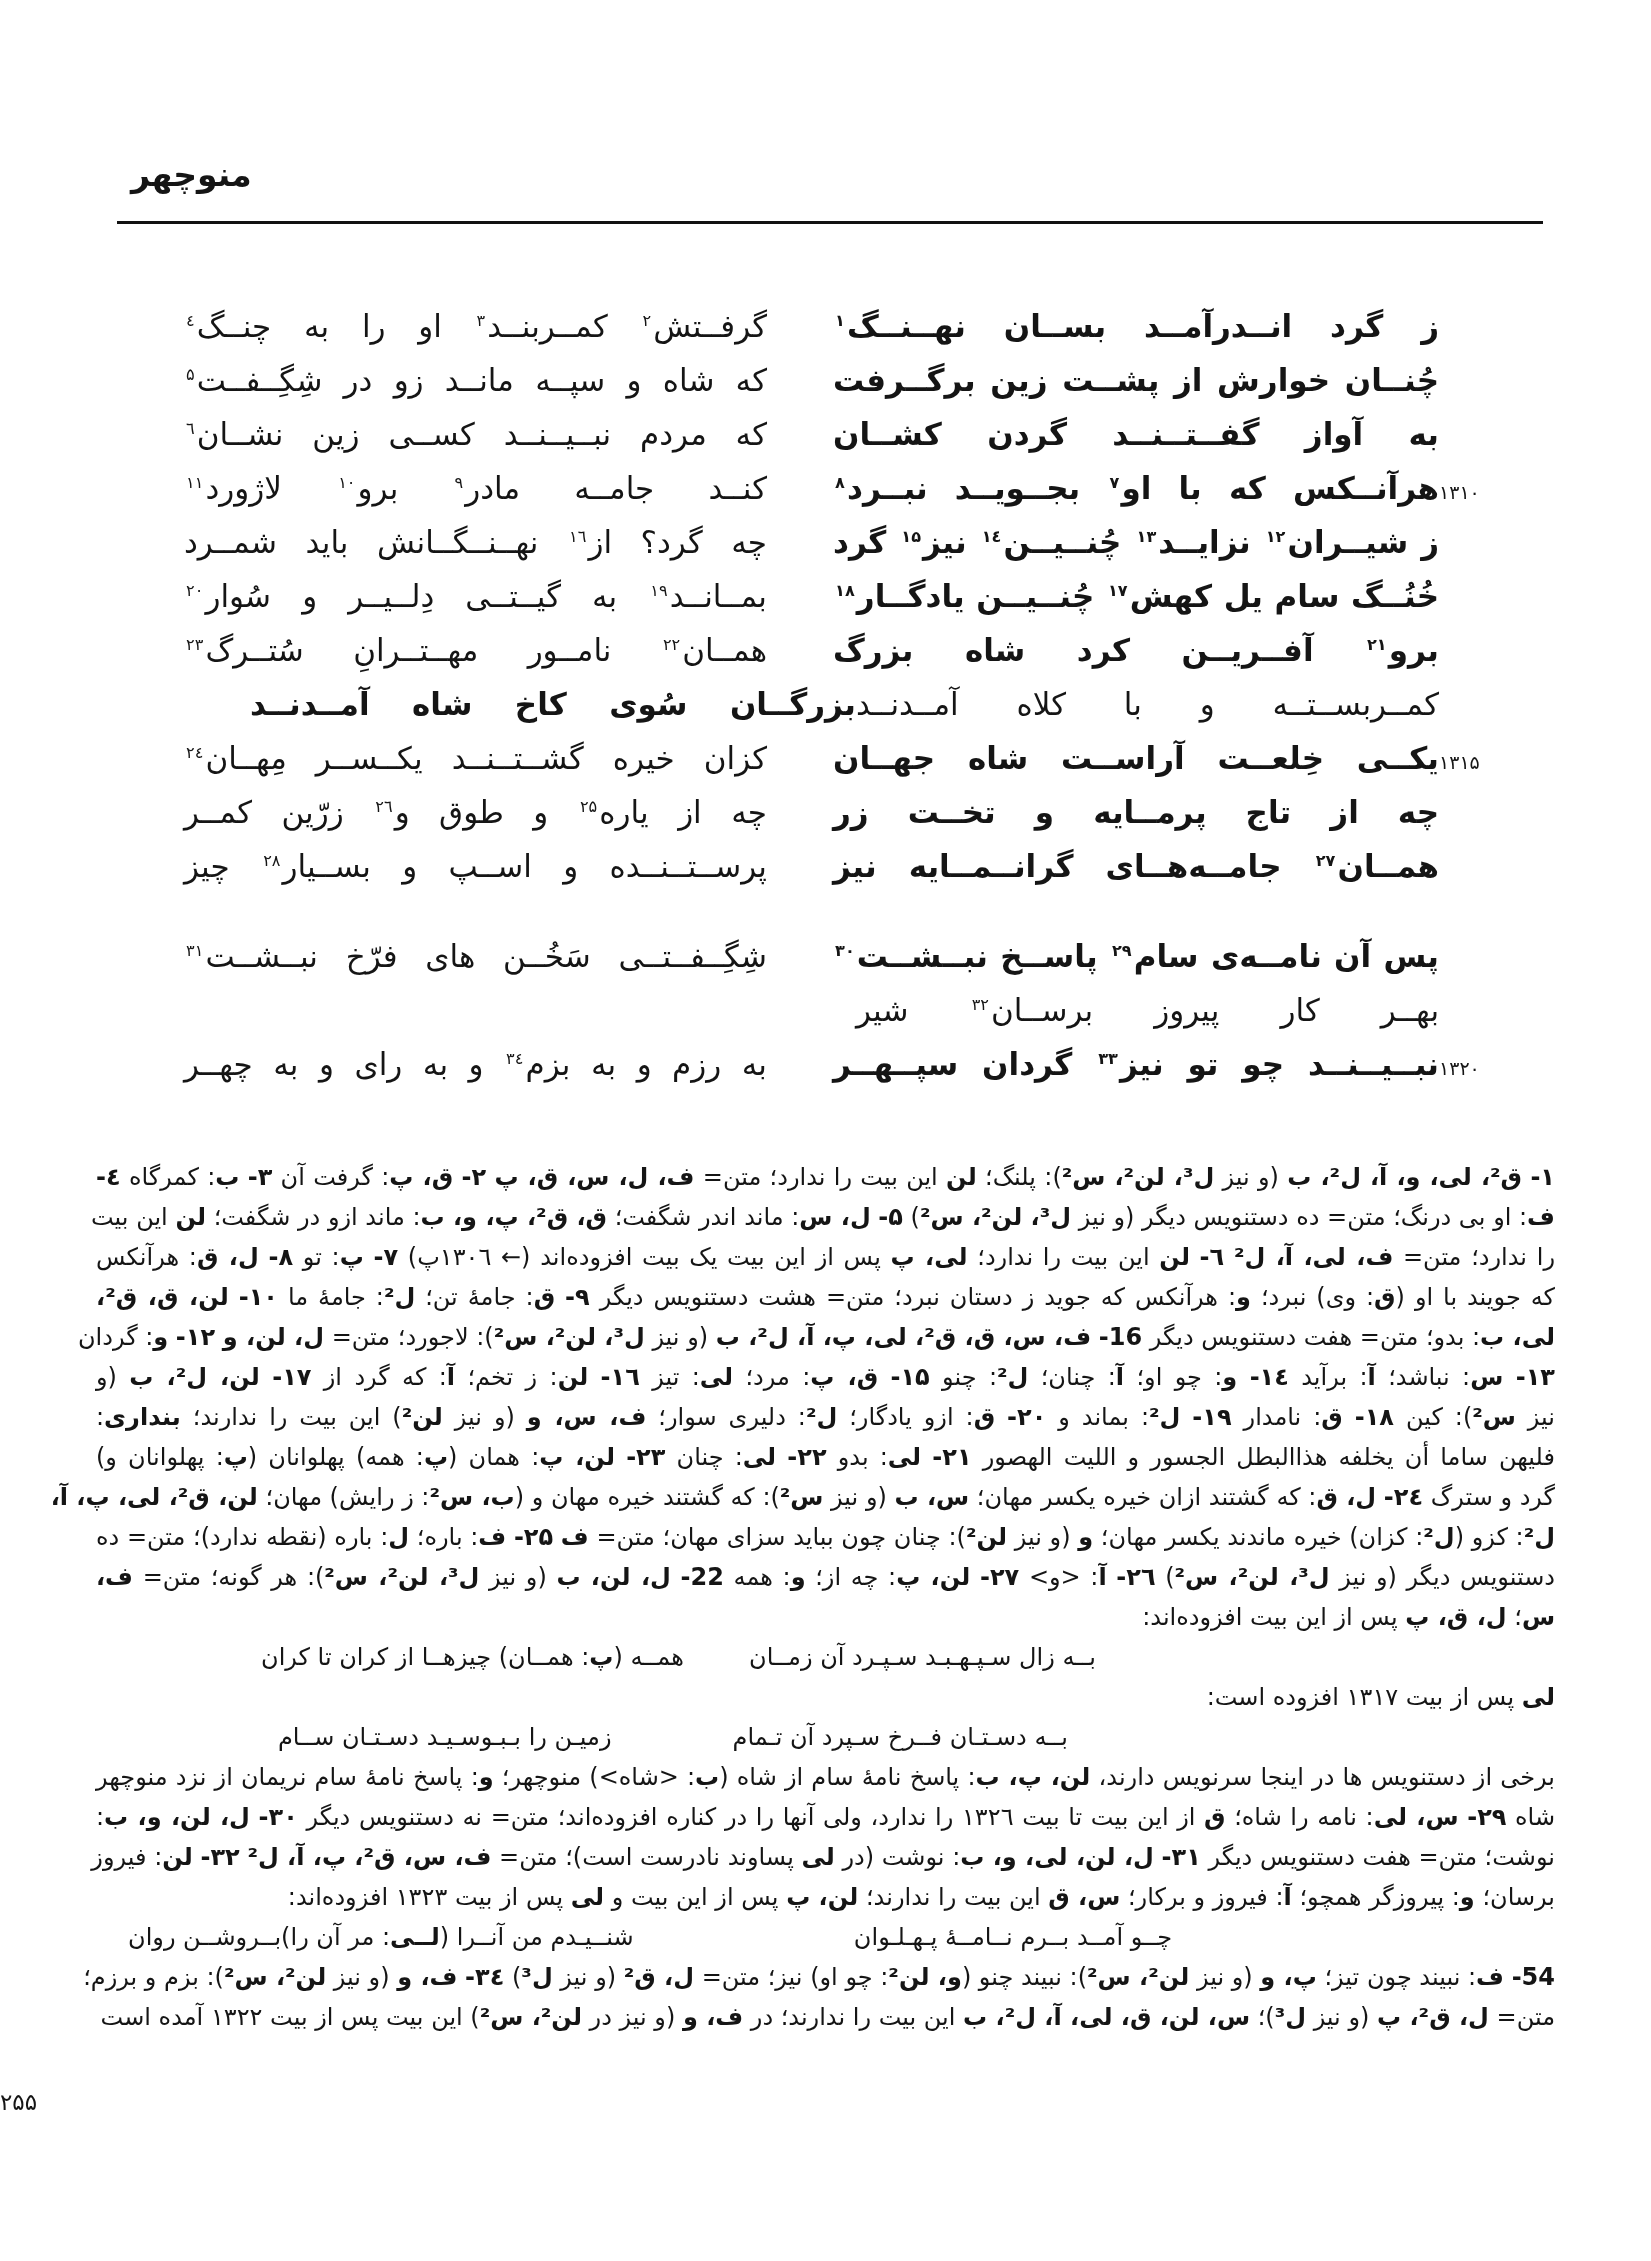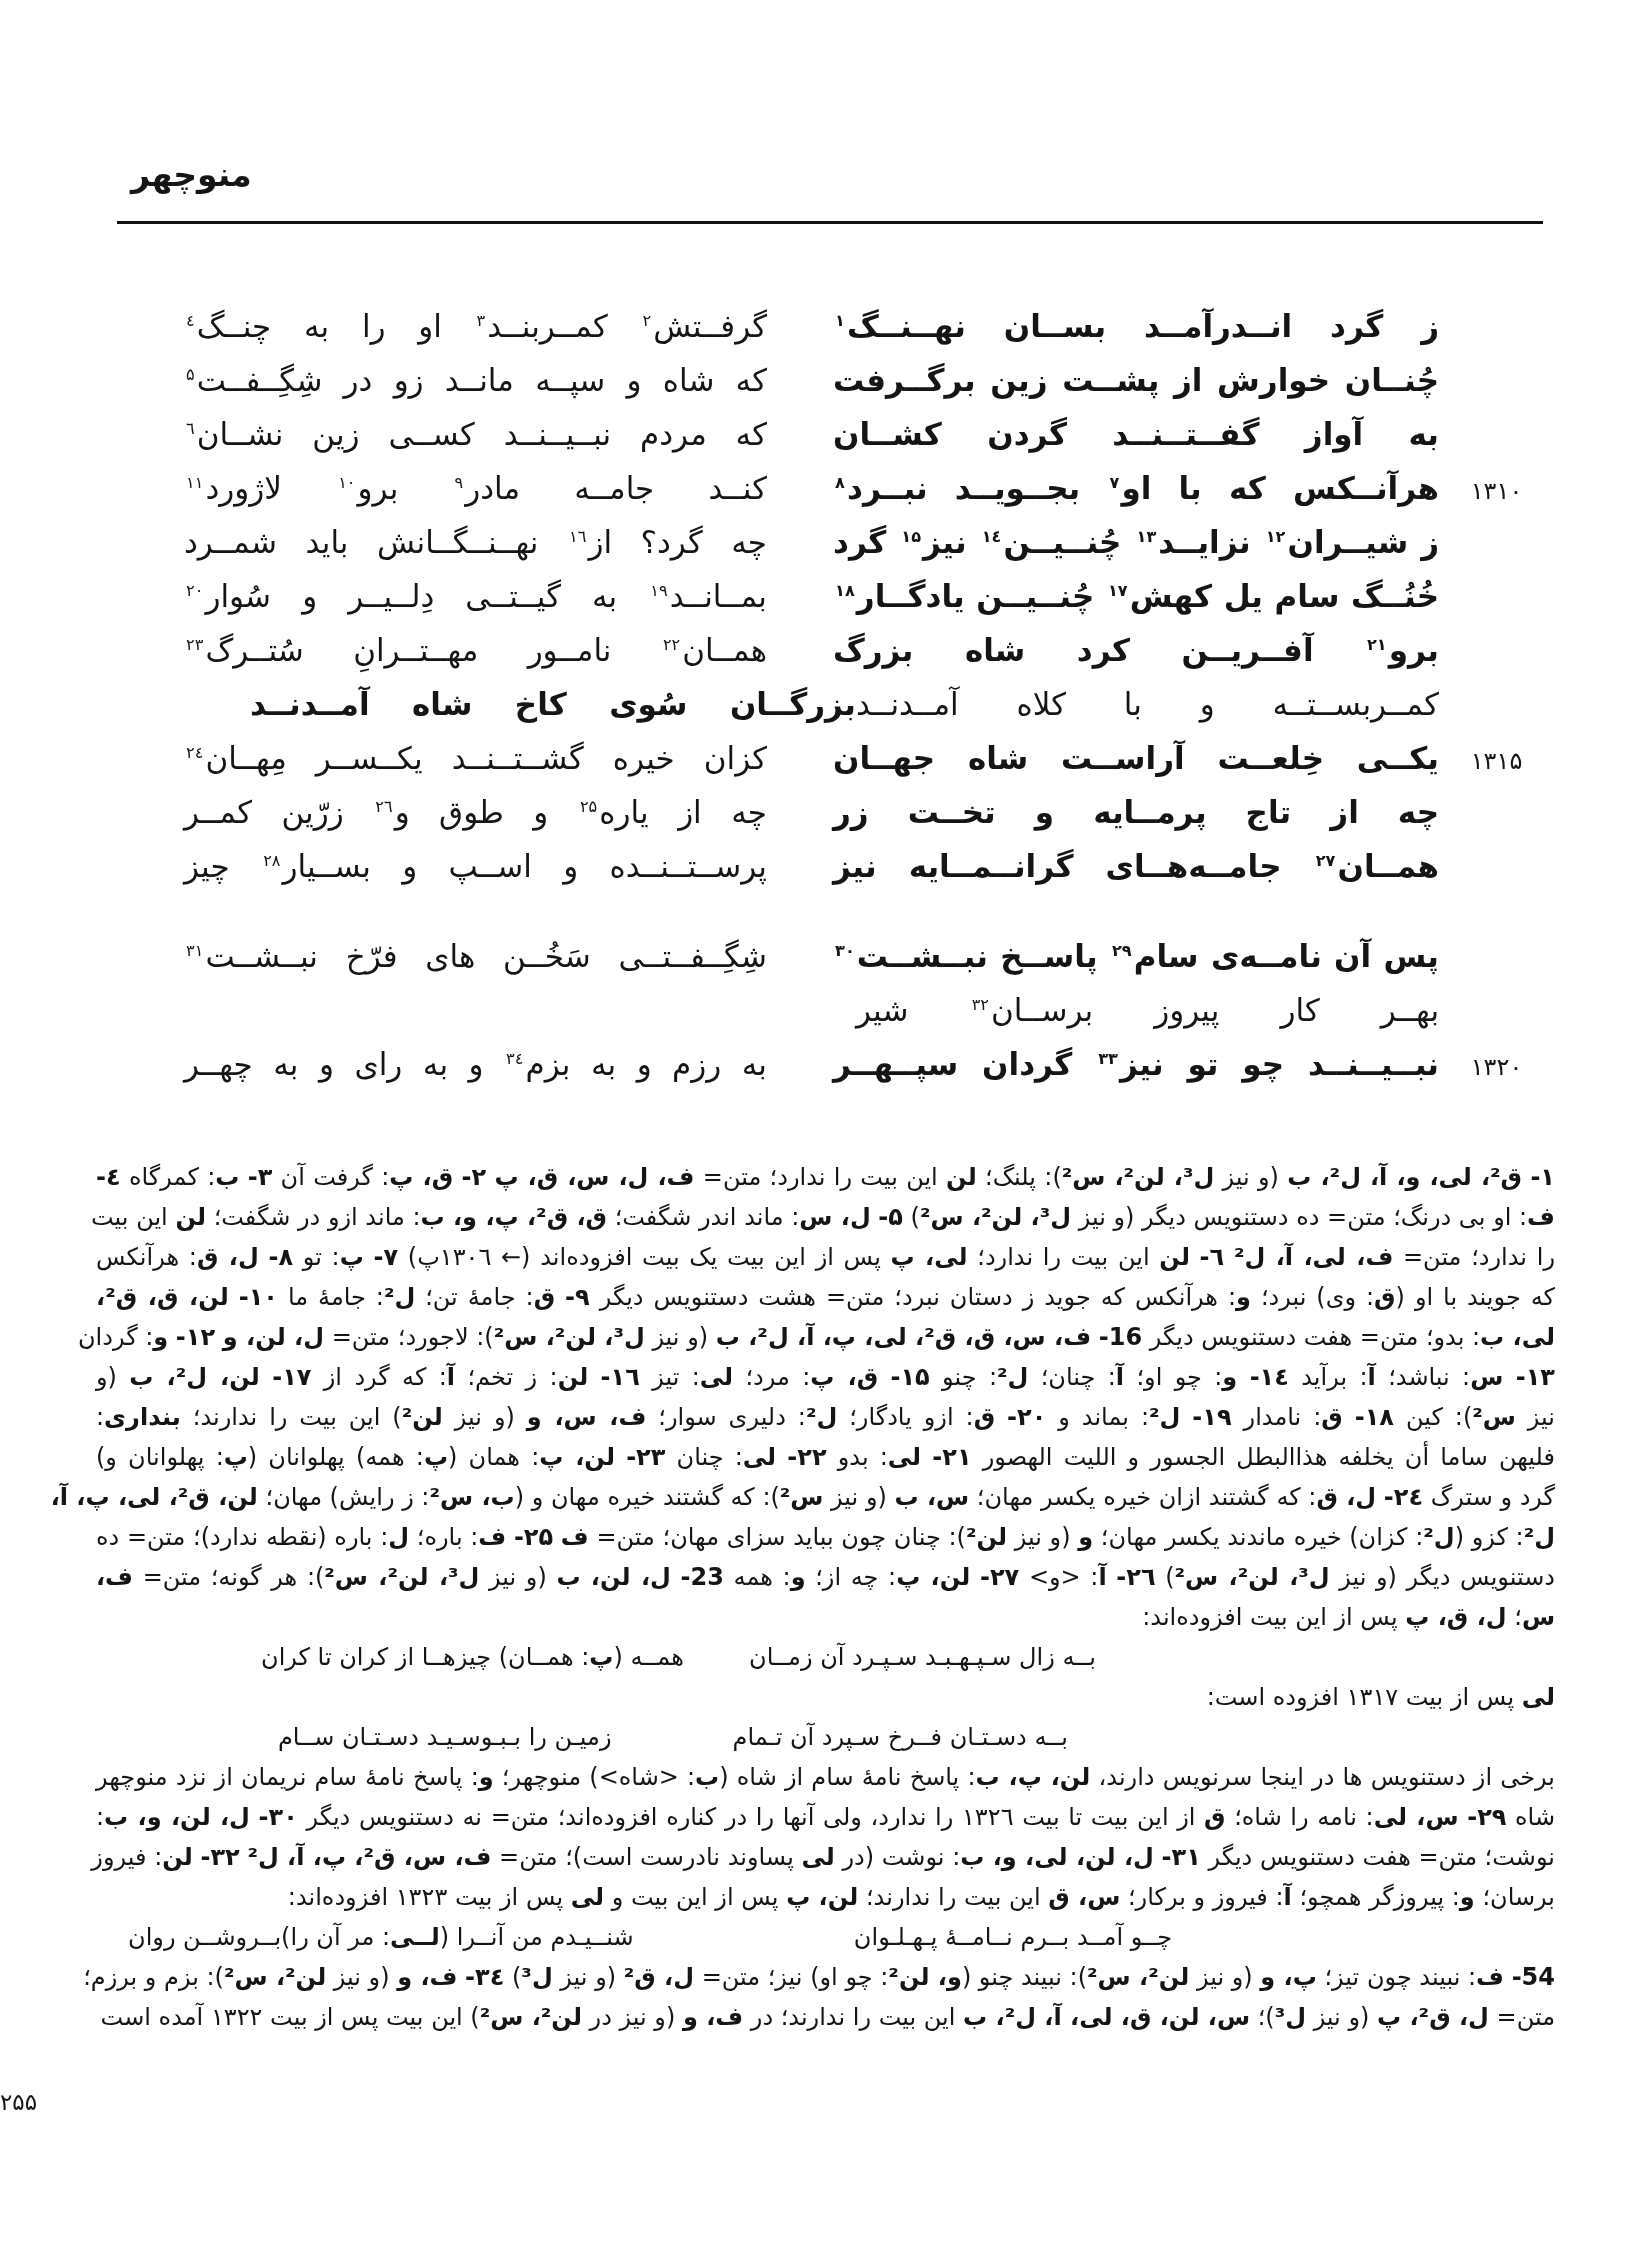--- a/index.html
+++ b/index.html
@@ -20,22 +20,22 @@
     position:absolute;top:221px;left:117px;width:1426px;height:2.8px;
     background:#121212;
   }
 
   .poem{
     position:absolute;top:299px;right:97px;width:1456px;direction:rtl;
   }
   .poem-row{display:flex;height:54px;align-items:baseline;}
   .row-gap{margin-top:36px;}
   .verse-num{
-    width:115px;flex:none;font-size:24px;line-height:54px;
-    text-align:center;
+    width:115px;flex:none;font-size:19px;line-height:54px;
+    text-align:left;
   }
   .hem{
     font-size:31px;line-height:54px;
     text-align:justify;text-align-last:justify;
     white-space:nowrap;
   }
   .hem-right{width:606px;flex:none;margin-left:66px;font-weight:bold;}
   .hem-left{width:583px;flex:none;}
 
   .apparatus{
@@ -142,21 +142,21 @@
     <div class="fn-line"><b>۱-</b> <b>ق²، لی، و، آ، ل²، ب</b> (و نیز <b>ل³، لن²، س²</b>): پلنگ؛ <b>لن</b> این بیت را ندارد؛ متن= <b>ف، ل، س، ق، پ</b>   <b>۲-</b> <b>ق، پ</b>: گرفت آن   <b>۳-</b> <b>ب</b>: کمرگاه   <b>٤-</b></div>
     <div class="fn-line"><b>ف</b>: او بی درنگ؛ متن= ده دستنویس دیگر (و نیز <b>ل³، لن²، س²</b>)   <b>۵-</b> <b>ل، س</b>: ماند اندر شگفت؛ <b>ق، ق²، پ، و، ب</b>: ماند ازو در شگفت؛ <b>لن</b> این بیت</div>
     <div class="fn-line">را ندارد؛ متن= <b>ف، لی، آ، ل²</b>   <b>٦-</b> <b>لن</b> این بیت را ندارد؛ <b>لی، پ</b> پس از این بیت یک بیت افزوده‌اند (← ۱۳۰٦پ)   <b>۷-</b> <b>پ</b>: تو   <b>۸-</b> <b>ل، ق</b>: هرآنکس</div>
     <div class="fn-line">که جویند با او (<b>ق</b>: وی) نبرد؛ <b>و</b>: هرآنکس که جوید ز دستان نبرد؛ متن= هشت دستنویس دیگر   <b>۹-</b> <b>ق</b>: جامهٔ تن؛ <b>ل²</b>: جامهٔ ما   <b>۱۰-</b> <b>لن، ق، ق²،</b></div>
     <div class="fn-line"><b>لی، ب</b>: بدو؛ متن= هفت دستنویس دیگر   <b>16-</b> <b>ف، س، ق، ق²، لی، پ، آ، ل²، ب</b> (و نیز <b>ل³، لن²، س²</b>): لاجورد؛ متن= <b>ل، لن، و</b>   <b>۱۲-</b> <b>و</b>: گردان</div>
     <div class="fn-line"><b>۱۳-</b> <b>س</b>: نباشد؛ <b>آ</b>: برآید   <b>۱٤-</b> <b>و</b>: چو او؛ <b>آ</b>: چنان؛ <b>ل²</b>: چنو   <b>۱۵-</b> <b>ق، پ</b>: مرد؛ <b>لی</b>: تیز   <b>۱٦-</b> <b>لن</b>: ز تخم؛ <b>آ</b>: که گرد از   <b>۱۷-</b> <b>لن، ل²، ب</b> (و</div>
     <div class="fn-line">نیز <b>س²</b>): کین   <b>۱۸-</b> <b>ق</b>: نامدار   <b>۱۹-</b> <b>ل²</b>: بماند و   <b>۲۰-</b> <b>ق</b>: ازو یادگار؛ <b>ل²</b>: دلیری سوار؛ <b>ف، س، و</b> (و نیز <b>لن²</b>) این بیت را ندارند؛ <b>بنداری</b>:</div>
     <div class="fn-line">فلیهن ساما أن یخلفه هذاالبطل الجسور و اللیت الهصور   <b>۲۱-</b> <b>لی</b>: بدو   <b>۲۲-</b> <b>لی</b>: چنان   <b>۲۳-</b> <b>لن، پ</b>: همان (<b>پ</b>: همه) پهلوانان (<b>پ</b>: پهلوانان و)</div>
     <div class="fn-line">گرد و سترگ   <b>۲٤-</b> <b>ل، ق</b>: که گشتند ازان خیره یکسر مهان؛ <b>س، ب</b> (و نیز <b>س²</b>): که گشتند خیره مهان و (<b>ب، س²</b>: ز رایش) مهان؛ <b>لن، ق²، لی، پ، آ،</b></div>
     <div class="fn-line"><b>ل²</b>: کزو (<b>ل²</b>: کزان) خیره ماندند یکسر مهان؛ <b>و</b> (و نیز <b>لن²</b>): چنان چون بباید سزای مهان؛ متن= <b>ف</b>   <b>۲۵-</b> <b>ف</b>: باره؛ <b>ل</b>: باره (نقطه ندارد)؛ متن= ده</div>
-    <div class="fn-line">دستنویس دیگر (و نیز <b>ل³، لن²، س²</b>)   <b>۲٦-</b> <b>آ</b>: &lt;و&gt;   <b>۲۷-</b> <b>لن، پ</b>: چه از؛ <b>و</b>: همه   <b>23-</b> <b>ل، لن، ب</b> (و نیز <b>ل³، لن²، س²</b>): هر گونه؛ متن= <b>ف،</b></div>
+    <div class="fn-line">دستنویس دیگر (و نیز <b>ل³، لن²، س²</b>)   <b>۲٦-</b> <b>آ</b>: &lt;و&gt;   <b>۲۷-</b> <b>لن، پ</b>: چه از؛ <b>و</b>: همه   <b>22-</b> <b>ل، لن، ب</b> (و نیز <b>ل³، لن²، س²</b>): هر گونه؛ متن= <b>ف،</b></div>
     <div class="fn-line para-end"><b>س</b>؛ <b>ل، ق، پ</b> پس از این بیت افزوده‌اند:</div>
     <div class="fn-line fn-verse fnv-0">
       <span>بــه زال سـپـهـبـد سـپـرد آن زمــان</span>
       <span>همــه (<b>پ</b>: همــان) چیزهــا از کران تا کران</span>
     </div>
     <div class="fn-line para-end"><b>لی</b> پس از بیت ۱۳۱۷ افزوده است:</div>
     <div class="fn-line fn-verse fnv-1">
       <span>بــه دسـتـان فــرخ سـپرد آن تـمام</span>
       <span>زمیـن را بـبـوسـیـد دسـتـان ســام</span>
     </div>

